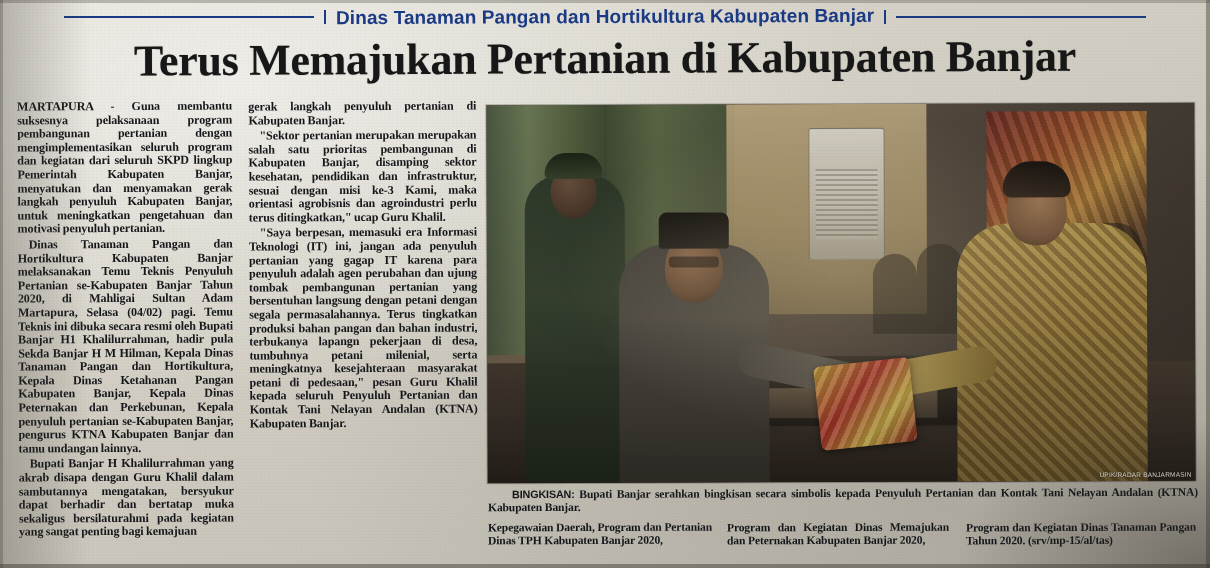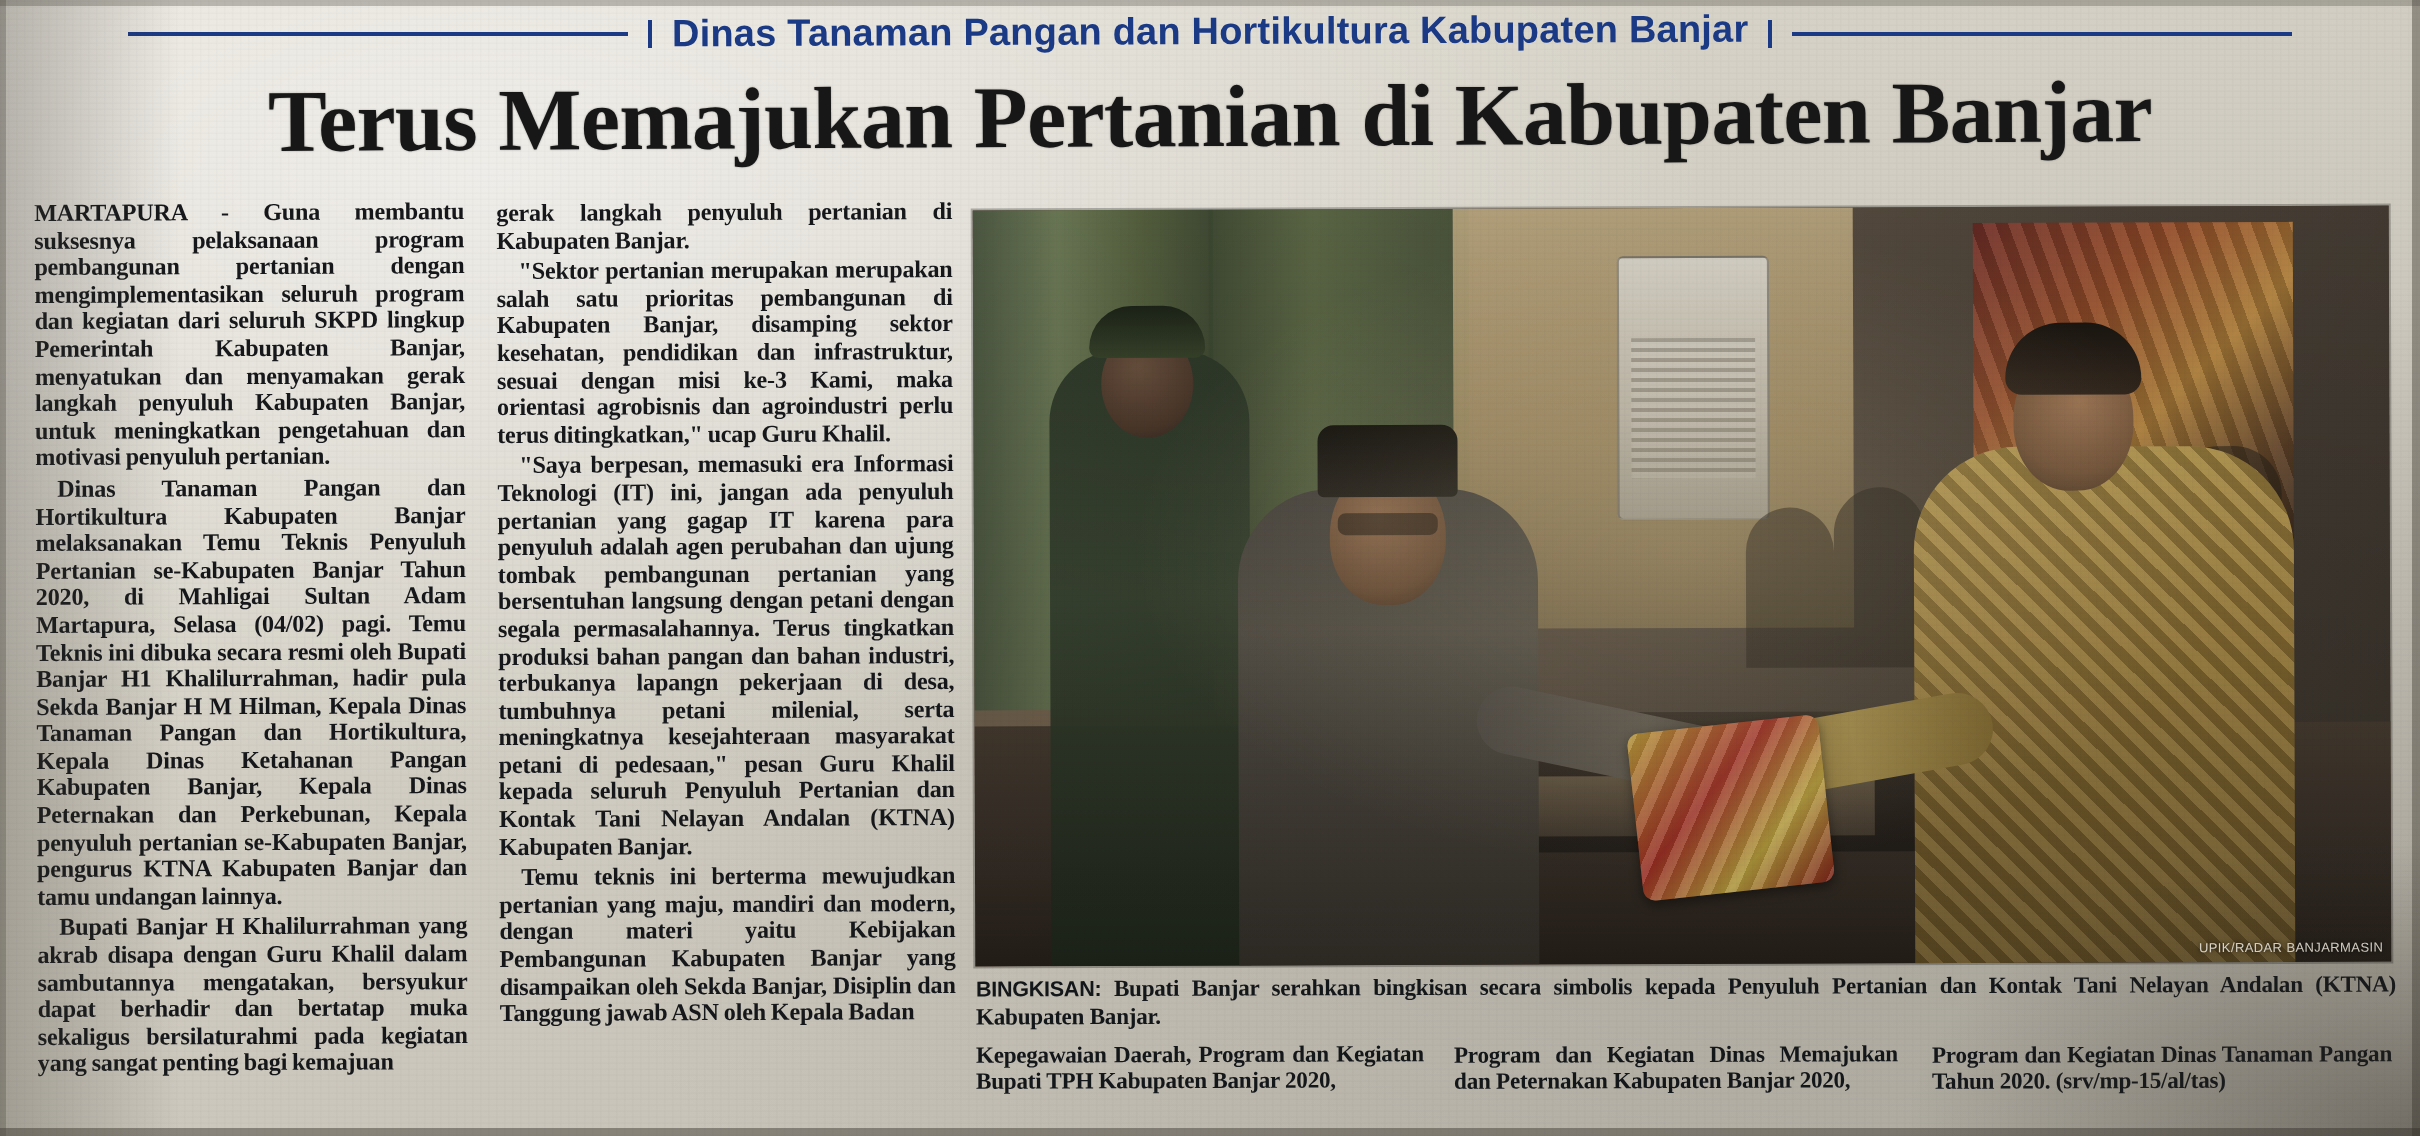--- a/index.html
+++ b/index.html
@@ -301,20 +301,21 @@
     line-height: 13.2px;
     color: #14171a;
     text-align: justify;
     transform: rotate(-0.2deg);
     letter-spacing: -0.15px;
   }
   .caption .lead {
     font-family: "Liberation Sans", sans-serif;
     font-weight: bold;
     font-size: 10.8px;
+    margin-left: 24px;
   }
 
   
   .botcol {
     position: absolute;
     top: 521px;
     font-family: "Liberation Serif", serif;
     font-weight: bold;
     font-size: 11.6px;
     line-height: 13.4px;
@@ -368,21 +369,20 @@
     <div class="col" id="col1">
       <p class="first">MARTAPURA - Guna membantu suksesnya pelaksanaan program pembangunan pertanian dengan mengimplementasikan seluruh program dan kegiatan dari seluruh SKPD lingkup Pemerintah Kabupaten Banjar, menyatukan dan menyamakan gerak langkah penyuluh Kabupaten Banjar, untuk meningkatkan pengetahuan dan motivasi penyuluh pertanian.</p>
       <p>Dinas Tanaman Pangan dan Hortikultura Kabupaten Banjar melaksanakan Temu Teknis Penyuluh Pertanian se-Kabupaten Banjar Tahun 2020, di Mahligai Sultan Adam Martapura, Selasa (04/02) pagi. Temu Teknis ini dibuka secara resmi oleh Bupati Banjar H1 Khalilurrahman, hadir pula Sekda Banjar H M Hilman, Kepala Dinas Tanaman Pangan dan Hortikultura, Kepala Dinas Ketahanan Pangan Kabupaten Banjar, Kepala Dinas Peternakan dan Perkebunan, Kepala penyuluh pertanian se-Kabupaten Banjar, pengurus KTNA Kabupaten Banjar dan tamu undangan lainnya.</p>
       <p>Bupati Banjar H Khalilurrahman yang akrab disapa dengan Guru Khalil dalam sambutannya mengatakan, bersyukur dapat berhadir dan bertatap muka sekaligus bersilaturahmi pada kegiatan yang sangat penting bagi kemajuan</p>
     </div>
 
     <div class="col" id="col2">
       <p class="first">gerak langkah penyuluh pertanian di Kabupaten Banjar.</p>
       <p>"Sektor pertanian merupakan merupakan salah satu prioritas pembangunan di Kabupaten Banjar, disamping sektor kesehatan, pendidikan dan infrastruktur, sesuai dengan misi ke-3 Kami, maka orientasi agrobisnis dan agroindustri perlu terus ditingkatkan," ucap Guru Khalil.</p>
       <p>"Saya berpesan, memasuki era Informasi Teknologi (IT) ini, jangan ada penyuluh pertanian yang gagap IT karena para penyuluh adalah agen perubahan dan ujung tombak pembangunan pertanian yang bersentuhan langsung dengan petani dengan segala permasalahannya. Terus tingkatkan produksi bahan pangan dan bahan industri, terbukanya lapangn pekerjaan di desa, tumbuhnya petani milenial, serta meningkatnya kesejahteraan masyarakat petani di pedesaan," pesan Guru Khalil kepada seluruh Penyuluh Pertanian dan Kontak Tani Nelayan Andalan (KTNA) Kabupaten Banjar.</p>
-      <p>Temu teknis ini berterma mewujudkan pertanian yang maju, mandiri dan modern, dengan materi yaitu Kebijakan Pembangunan Kabupaten Banjar yang disampaikan oleh Sekda Banjar, Disiplin dan Tanggung jawab ASN oleh Kepala Badan</p>
     </div>
 
     <div class="photo">
       <div class="sky"></div>
       <div class="ph-curtain-l"></div>
       <div class="ph-curtain-m"></div>
       <div class="ph-wall"></div>
       <div class="ph-ac"></div>
       <div class="ph-artwork"></div>
       <div class="ph-bg-person" style="left:386px; top:150px; width:44px; height:80px;"></div>
@@ -405,21 +405,21 @@
       <div class="ph-fig-c-arm"></div>
       <div class="ph-gift"></div>
       <div class="ph-haze"></div>
       <div class="photo-credit">UPIK/RADAR BANJARMASIN</div>
     </div>
 
     <div class="caption">
       <span class="lead">BINGKISAN:</span><span> Bupati Banjar serahkan bingkisan secara simbolis kepada Penyuluh Pertanian dan Kontak Tani Nelayan Andalan (KTNA) Kabupaten Banjar.</span>
     </div>
 
-    <div class="botcol" id="bot1">Kepegawaian Daerah, Program dan Kegiatan Bupati TPH Kabupaten Banjar 2020,</div>
+    <div class="botcol" id="bot1">Kepegawaian Daerah, Program dan Pertanian Dinas TPH Kabupaten Banjar 2020,</div>
     <div class="botcol" id="bot2">Program dan Kegiatan Dinas Memajukan dan Peternakan Kabupaten Banjar 2020,</div>
     <div class="botcol" id="bot3">Program dan Kegiatan Dinas Tanaman Pangan Tahun 2020. (srv/mp-15/al/tas)</div>
 
     <div class="edge-top"></div>
     <div class="edge-bottom"></div>
     <div class="edge-left"></div>
     <div class="edge-right"></div>
     <div class="shadow-left"></div>
     <div class="shadow-corner"></div>
   </div>

